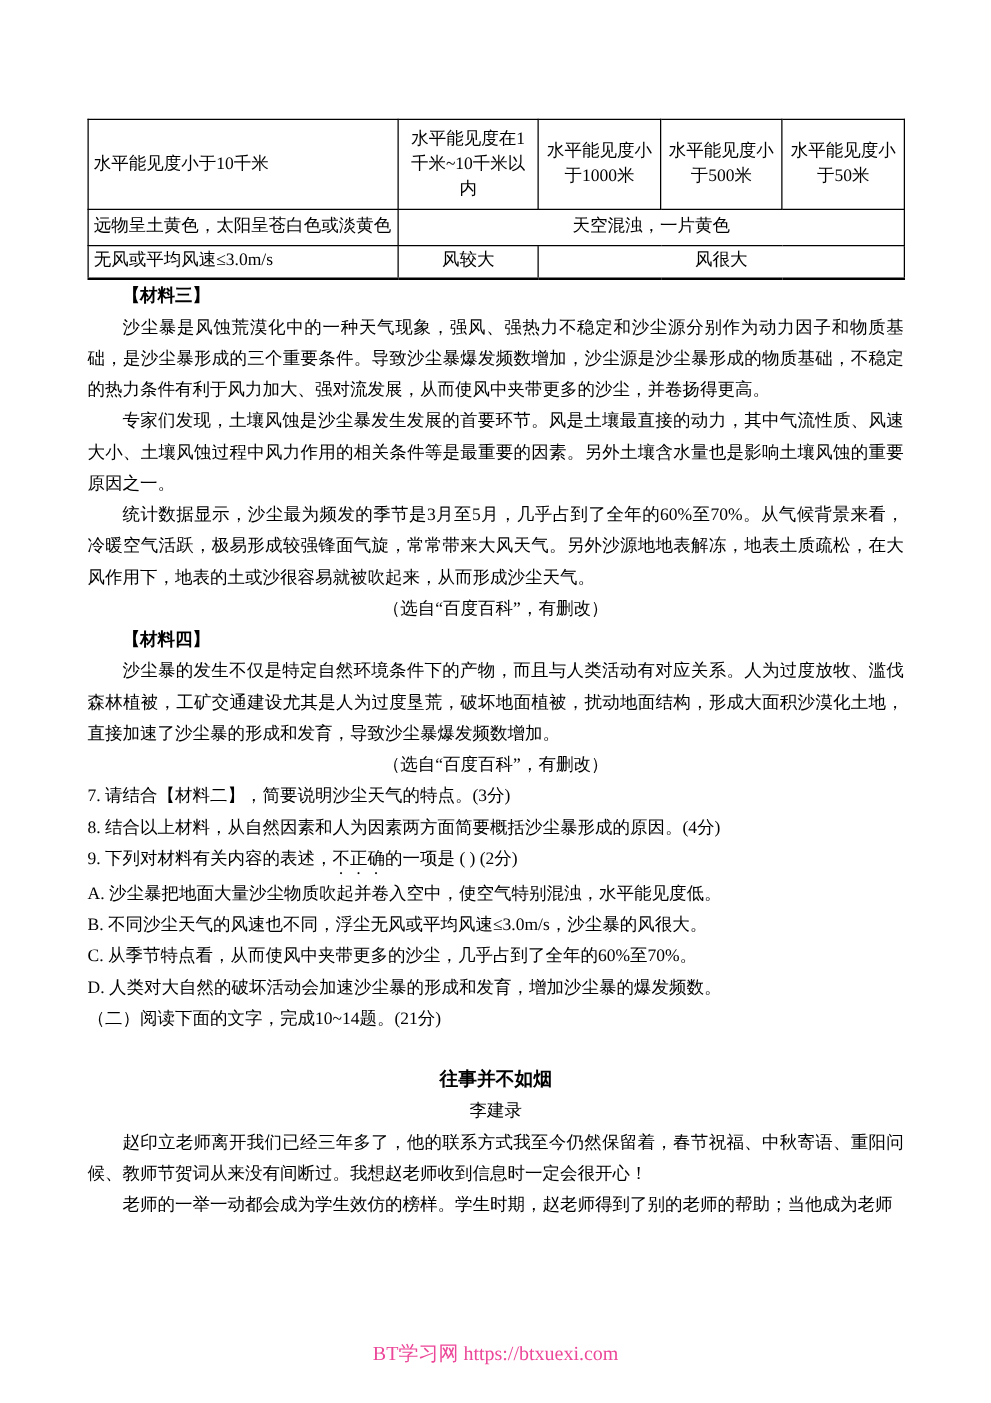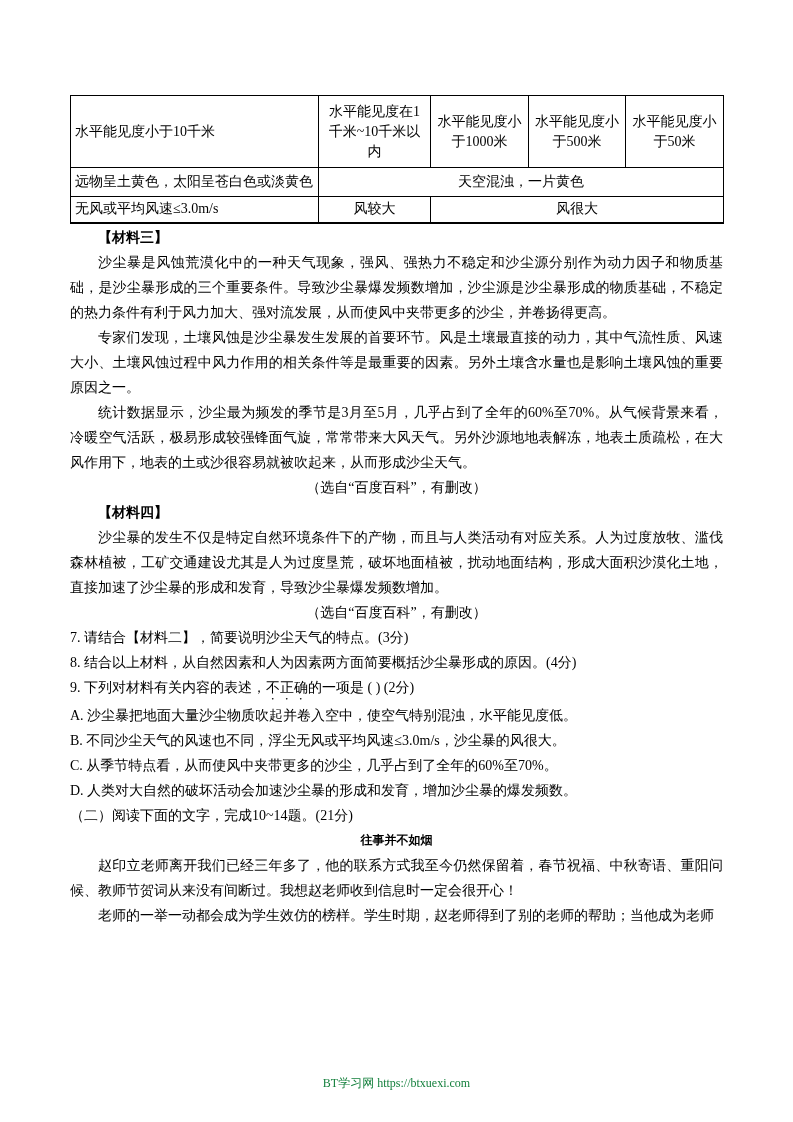--- a/index.html
+++ b/index.html
@@ -46,31 +46,32 @@
   .em-dots {
     -webkit-text-emphasis: filled dot;
     -webkit-text-emphasis-position: under right;
     text-emphasis: filled dot;
     text-emphasis-position: under right;
     margin-top: 6px;
   }
   .essay-title {
     text-align: center;
     font-weight: bold;
-    font-size: 12px;
+    font-size: 15px;
+    margin-top: 24px;
   }
   .essay-author { text-align: center; }
   .footer {
     position: absolute;
     left: 0;
     right: 0;
     bottom: 26px;
     text-align: center;
-    color: #15803d;
-    font-size: 12px;
+    color: #ec4899;
+    font-size: 16px;
   }
 </style>
 </head>
 <body>
 
 <div class="page">
 
   <table class="vis-table">
     <colgroup>
       <col style="width:248px">
@@ -112,18 +113,19 @@
   <p class="q">7. 请结合【材料二】，简要说明沙尘天气的特点。(3分)</p>
   <p class="q">8. 结合以上材料，从自然因素和人为因素两方面简要概括沙尘暴形成的原因。(4分)</p>
   <p class="q"><span>9. 下列对材料有关内容的表述，</span><span class="em-dots">不正确</span><span>的一项是 ( ) (2分)</span></p>
   <p class="q">A. 沙尘暴把地面大量沙尘物质吹起并卷入空中，使空气特别混浊，水平能见度低。</p>
   <p class="q">B. 不同沙尘天气的风速也不同，浮尘无风或平均风速≤3.0m/s，沙尘暴的风很大。</p>
   <p class="q">C. 从季节特点看，从而使风中夹带更多的沙尘，几乎占到了全年的60%至70%。</p>
   <p class="q">D. 人类对大自然的破坏活动会加速沙尘暴的形成和发育，增加沙尘暴的爆发频数。</p>
 
   <p class="q">（二）阅读下面的文字，完成10~14题。(21分)</p>
   <p class="essay-title">往事并不如烟</p>
+  <p class="essay-author">李建录</p>
   <p class="indent">赵印立老师离开我们已经三年多了，他的联系方式我至今仍然保留着，春节祝福、中秋寄语、重阳问候、教师节贺词从来没有间断过。我想赵老师收到信息时一定会很开心！</p>
   <p class="indent">老师的一举一动都会成为学生效仿的榜样。学生时期，赵老师得到了别的老师的帮助；当他成为老师</p>
 
   <div class="footer">BT学习网 https://btxuexi.com</div>
 
 </div>
 
 </body></html>

